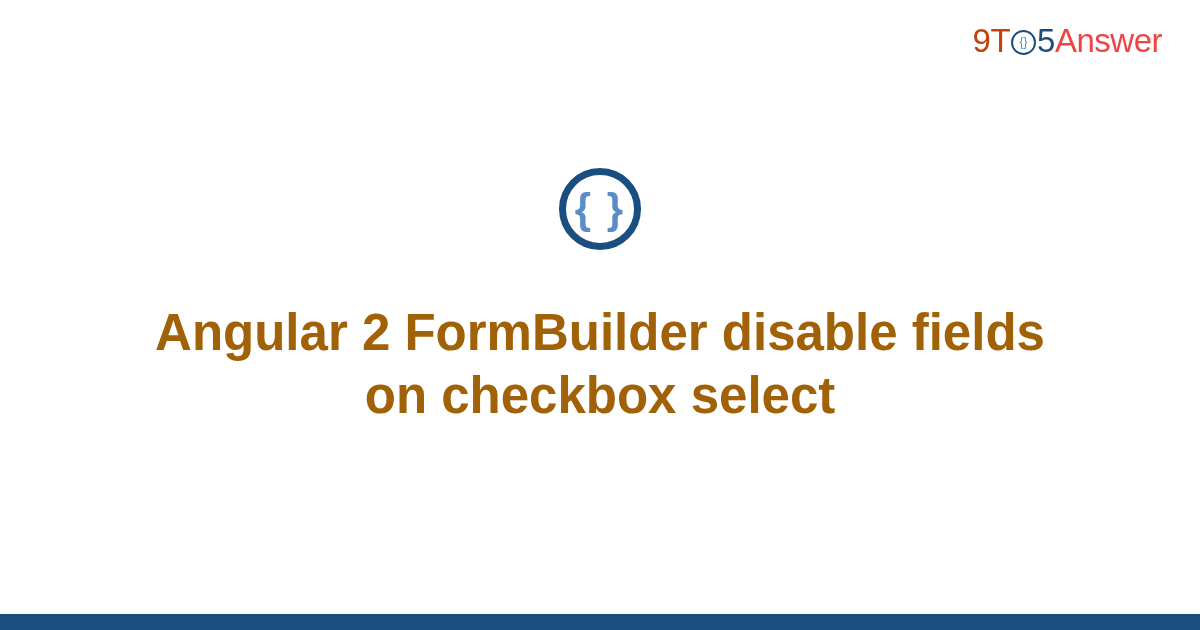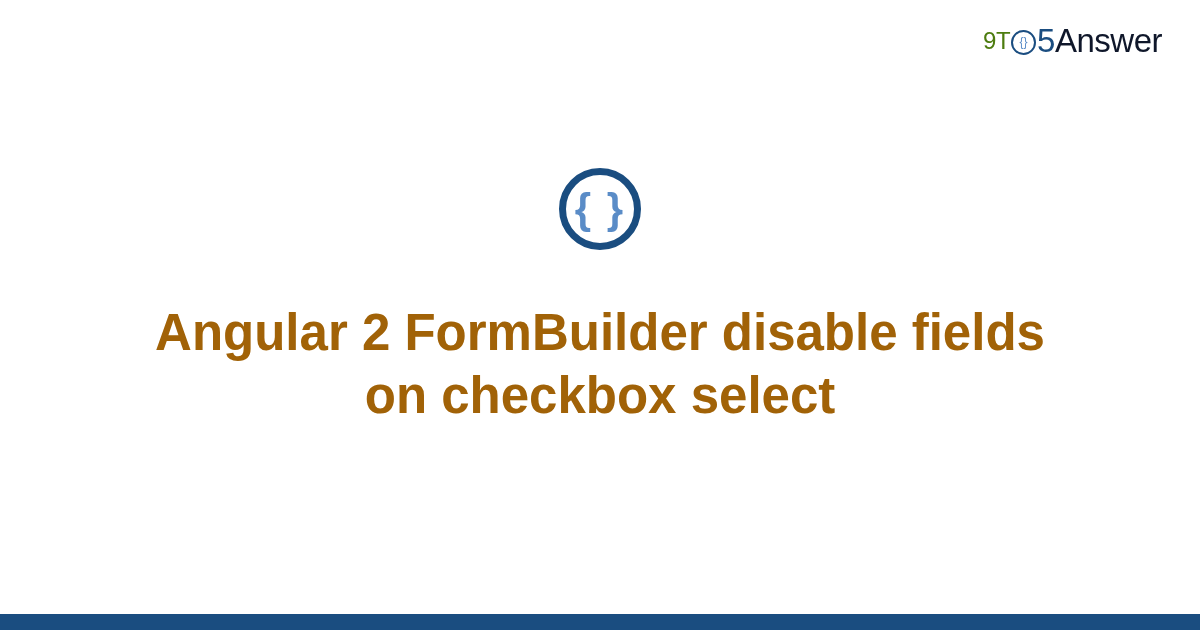--- a/index.html
+++ b/index.html
@@ -17,23 +17,23 @@
     }
     .logo-container {
       position: absolute;
       top: 22px;
       right: 38px;
       display: flex;
       align-items: center;
       font-family: Arial, sans-serif;
     }
     .logo-9t {
-      font-size: 24px;
+      font-size: 33px;
       font-weight: 400;
-      color: #4d7c0f;
+      color: #c2410c;
       letter-spacing: -0.5px;
     }
     .logo-o {
       display: inline-flex;
       align-items: center;
       justify-content: center;
       width: 25px;
       height: 25px;
       border: 2.5px solid #1a4d80;
       border-radius: 50%;
@@ -48,21 +48,21 @@
     }
     .logo-5 {
       font-size: 33px;
       font-weight: 400;
       color: #1a4d80;
       letter-spacing: -0.5px;
     }
     .logo-answer {
       font-size: 33px;
       font-weight: 400;
-      color: #0f172a;
+      color: #ef4444;
       letter-spacing: -0.5px;
     }
     .content {
       width: 100%;
       height: 100%;
       display: flex;
       flex-direction: column;
       align-items: center;
       justify-content: center;
       padding-top: 10px;

